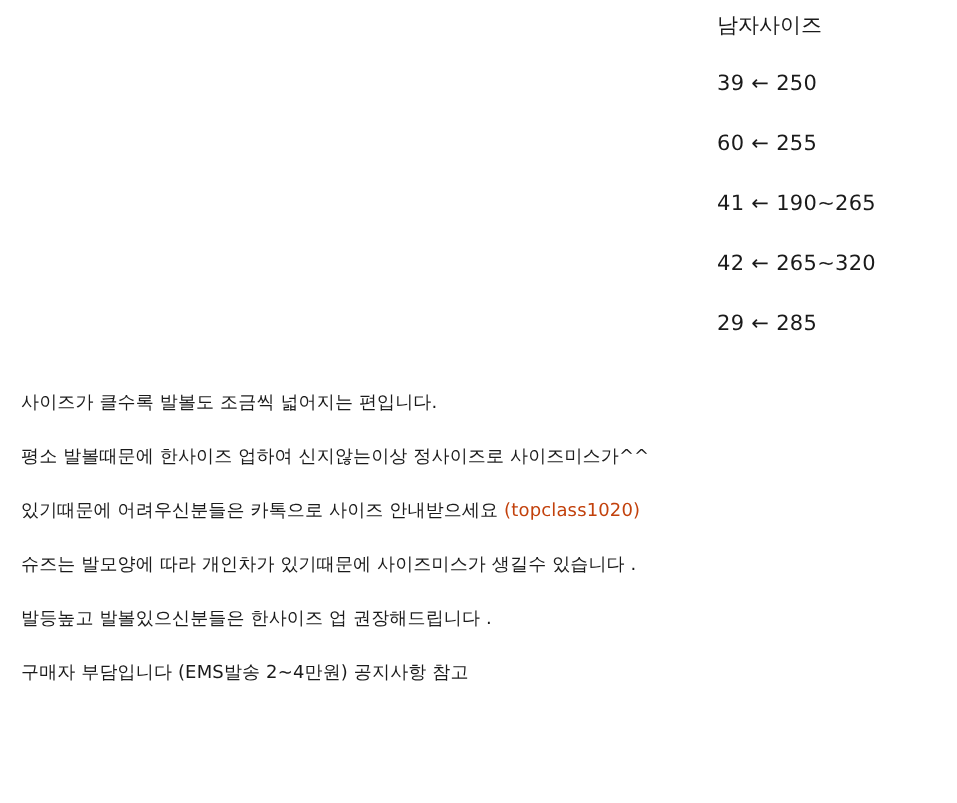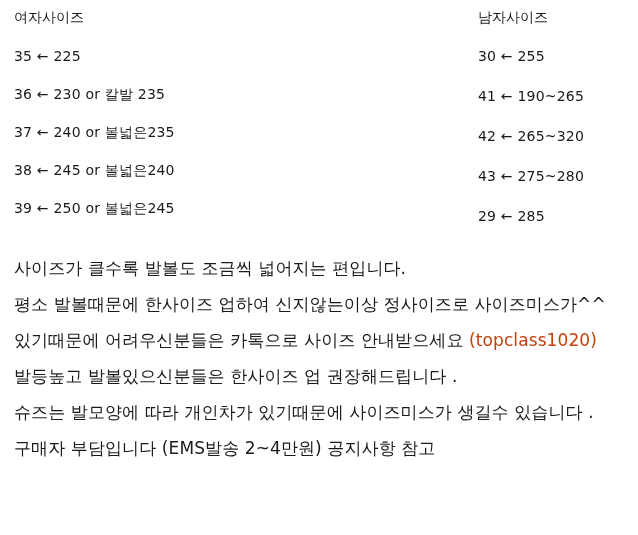--- a/index.html
+++ b/index.html
@@ -50,56 +50,48 @@
   .men .size-line {
     margin-bottom: 22px;
   }
   .notes {
     position: absolute;
     left: 14px;
     top: 259px;
     width: 620px;
   }
   .note {
-    font-size: 17px;
+    font-size: 12px;
     line-height: 18px;
     color: #1a1a1a;
     margin-bottom: 18px;
     white-space: nowrap;
     letter-spacing: 0.1px;
   }
   .kakao-id {
     color: #c2410c;
   }
 </style>
 </head>
 <body>
 
 <div class="page">
 
-  <div class="col-women women">
-    <div class="hdr">여자사이즈</div>
-    <div class="size-line">35 ← 225</div>
-    <div class="size-line">36 ← 230  or 칼발 235</div>
-    <div class="size-line">37 ← 240  or 볼넓은235</div>
-    <div class="size-line">38 ←  245 or 볼넓은240</div>
-    <div class="size-line">39 ← 250  or 볼넓은245</div>
-  </div>
 
   <div class="col-men men">
     <div class="hdr">남자사이즈</div>
-    <div class="size-line">30 ← 255</div>
+    <div class="size-line">39 ← 250</div>
+    <div class="size-line">60 ← 255</div>
     <div class="size-line">41 ←  190~265</div>
     <div class="size-line">42 ←  265~320</div>
-    <div class="size-line">43 ← 275~280</div>
     <div class="size-line">29 ← 285</div>
   </div>
 
   <div class="notes">
     <div class="note">사이즈가 클수록 발볼도 조금씩 넓어지는 편입니다.</div>
     <div class="note">평소 발볼때문에 한사이즈 업하여 신지않는이상 정사이즈로 사이즈미스가^^</div>
     <div class="note"><span>있기때문에 어려우신분들은 카톡으로 사이즈 안내받으세요 </span><span class="kakao-id">(topclass1020)</span></div>
+    <div class="note">슈즈는 발모양에 따라 개인차가 있기때문에 사이즈미스가 생길수 있습니다 .</div>
     <div class="note">발등높고 발볼있으신분들은 한사이즈 업 권장해드립니다 .</div>
-    <div class="note">슈즈는 발모양에 따라 개인차가 있기때문에 사이즈미스가 생길수 있습니다 .</div>
     <div class="note">구매자 부담입니다 (EMS발송 2~4만원) 공지사항 참고</div>
   </div>
 
 </div>
 
 </body></html>

